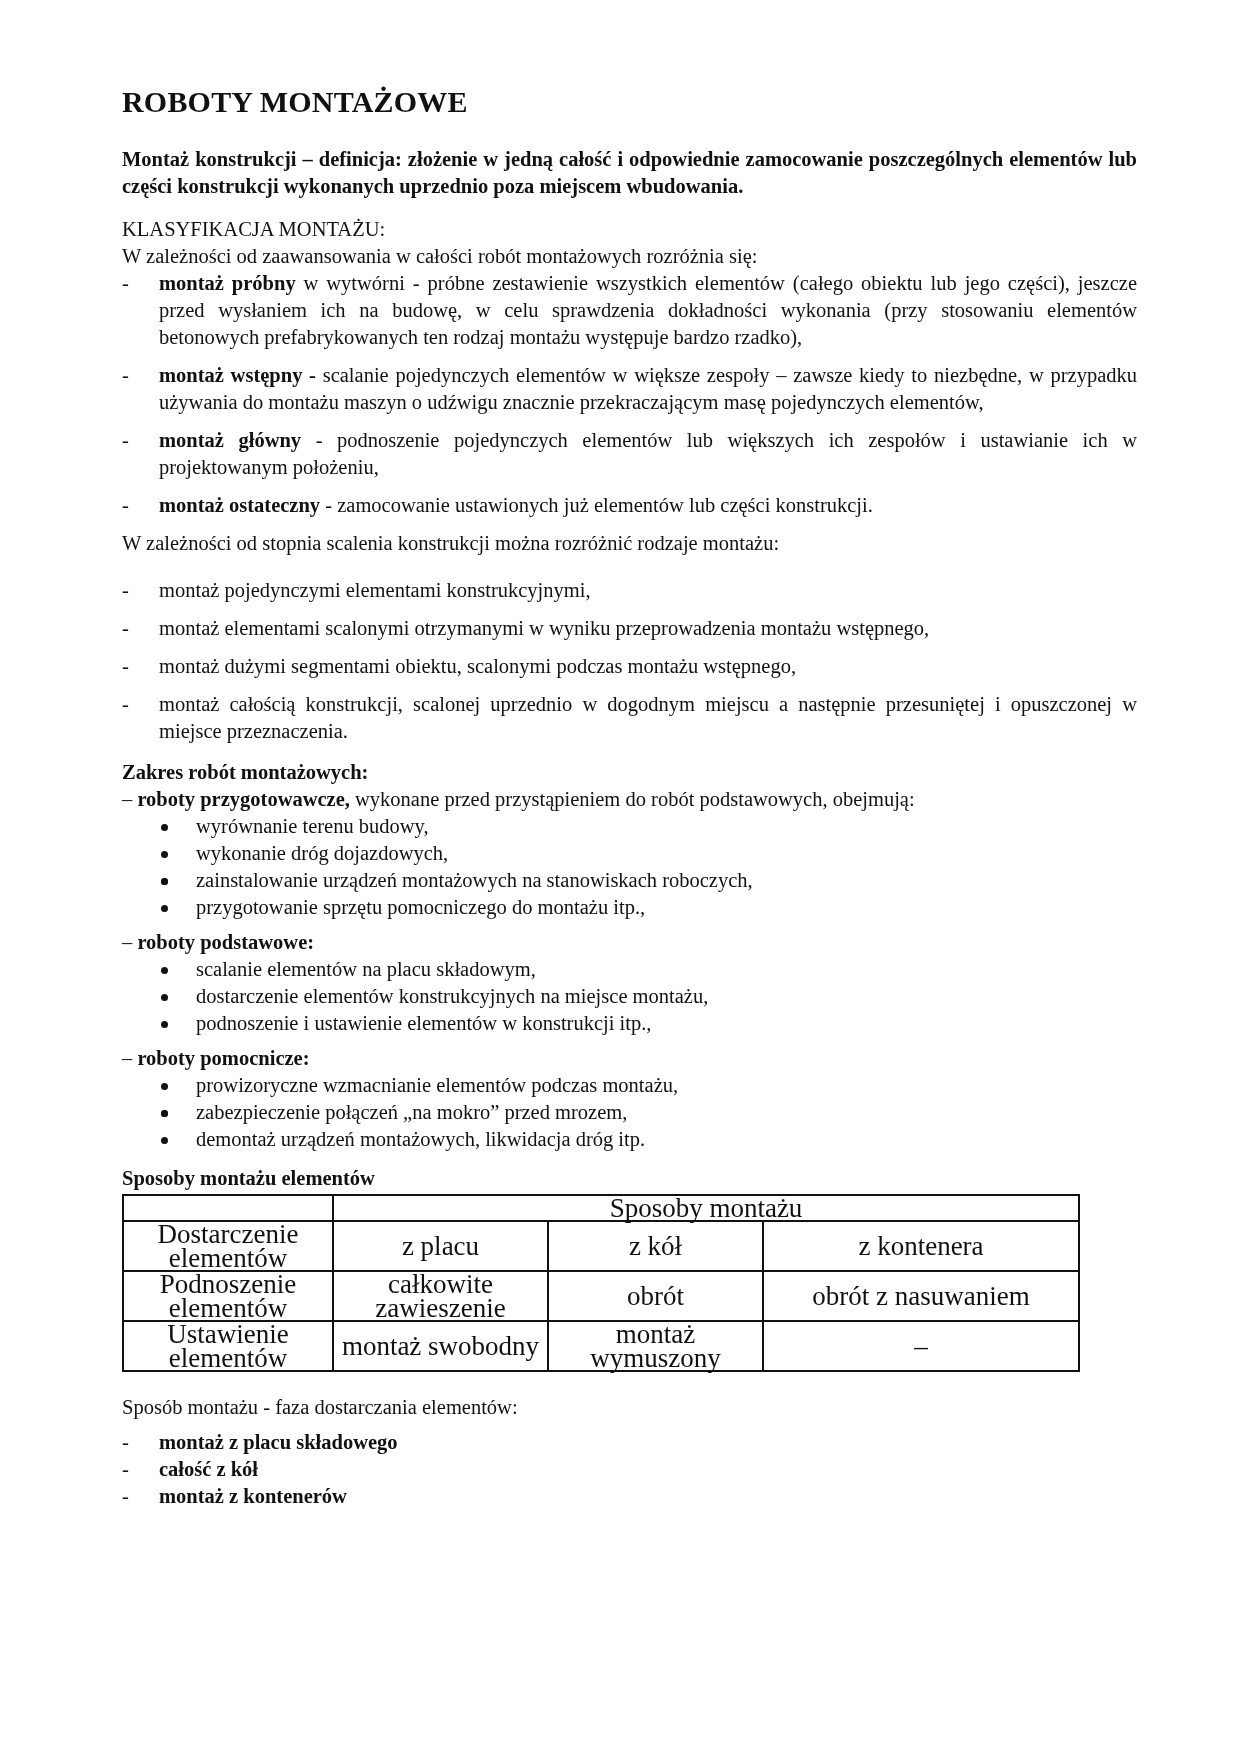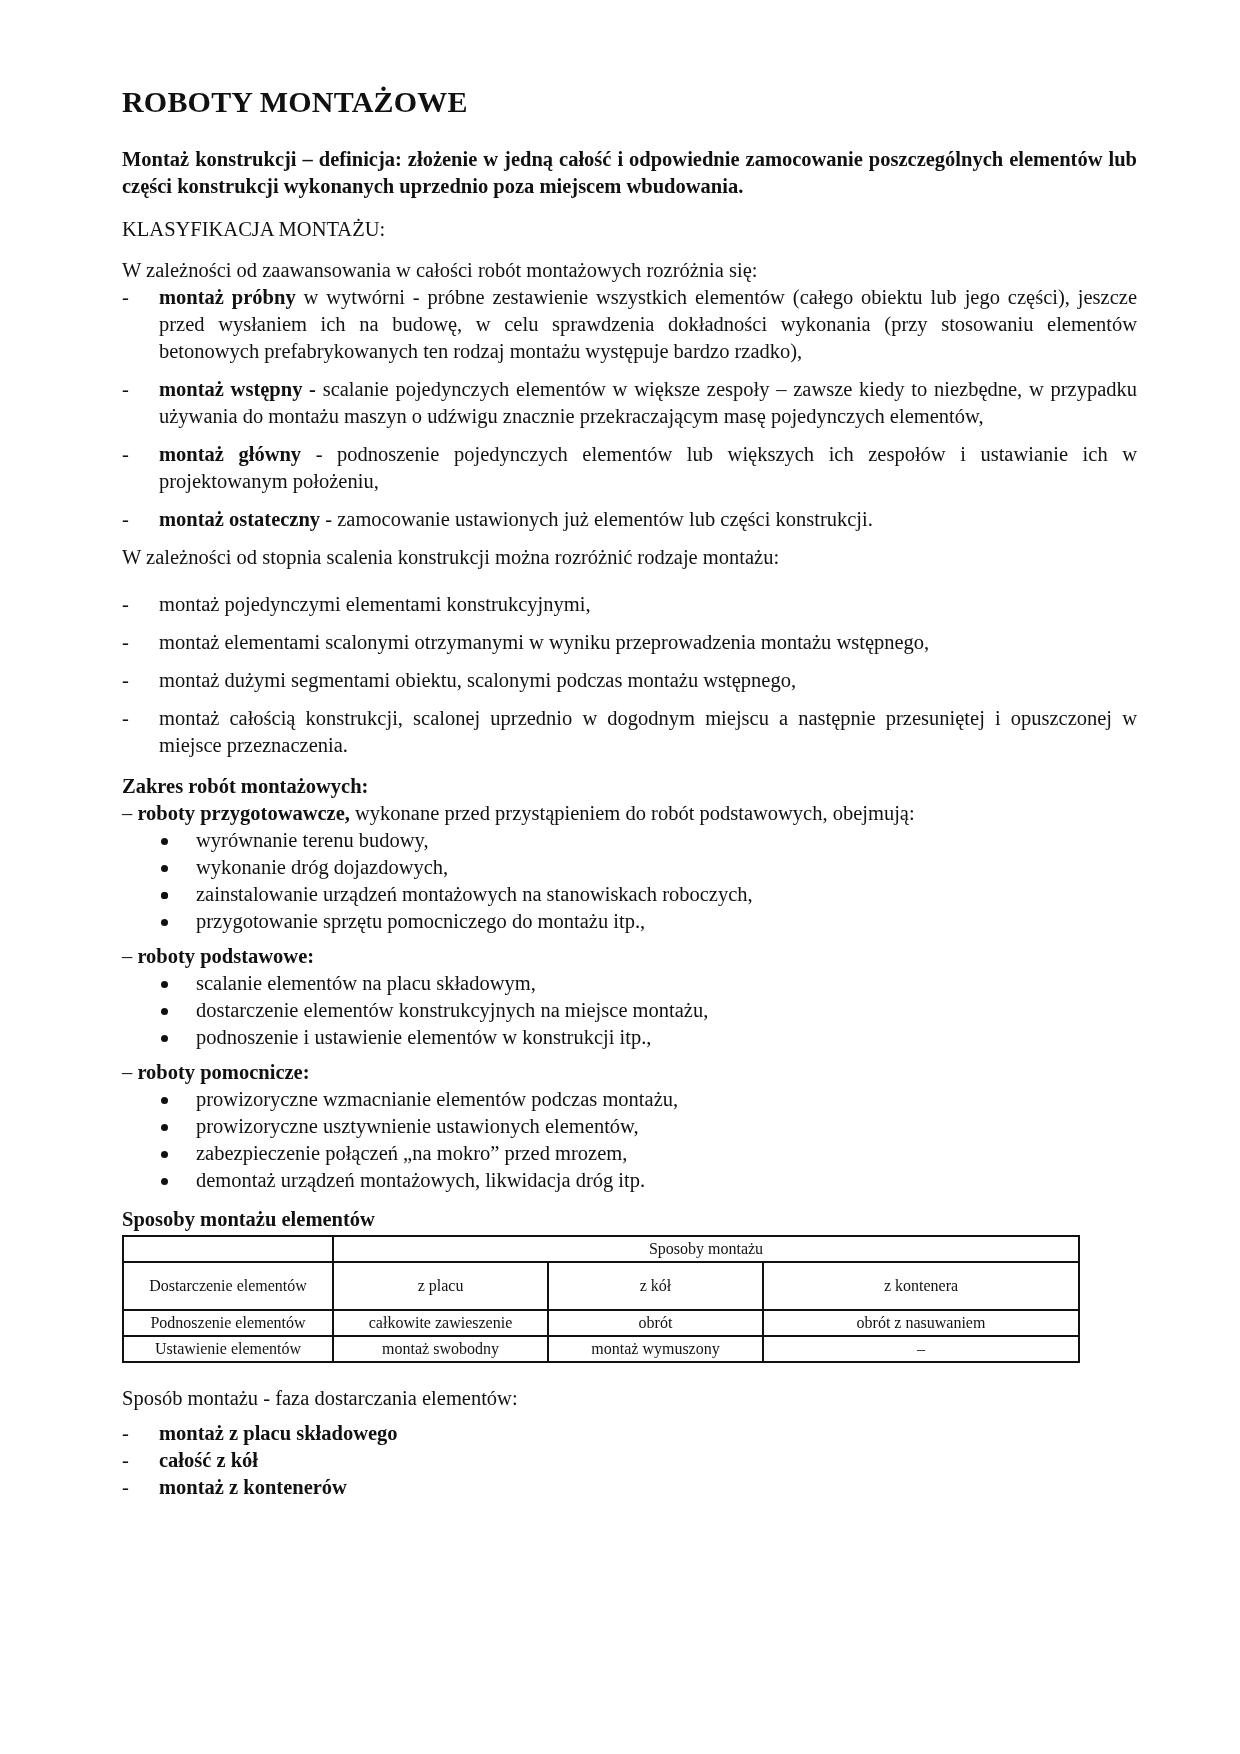--- a/index.html
+++ b/index.html
@@ -2,31 +2,31 @@
 <html><head>
   <meta charset="utf-8">
   <style>
     html, body { margin: 0; padding: 0; background: #ffffff; }
     body { width: 1240px; height: 1754px; position: relative; overflow: hidden;
            font-family: "Liberation Serif", serif; color: #111; }
     .page { position: absolute; left: 122px; top: 84px; width: 1015px; font-size: 20.5px; line-height: 27px; }
     h1 { font-size: 30px; font-weight: bold; margin: 0 0 26px 0; line-height: 36px; letter-spacing: 0.2px; }
     .def { font-weight: bold; margin: 4px 0 16px 0; text-align: justify; }
     p { margin: 0; }
-    .sec { margin-top: 14px; }
+    .sec { }
     .dash-list { list-style: none; margin: 0; padding: 0; }
     .dash-list li { position: relative; padding-left: 37px; text-align: justify; }
     .dash-list li .dash { position: absolute; left: 0; top: 0; }
     .dash-list.spaced li { margin-bottom: 11px; }
     .dash-list.spaced2 li { margin-bottom: 11px; }
     .b { font-weight: bold; }
     .bullets { list-style: none; margin: 0; padding: 0 0 0 37px; }
     .bullets li { position: relative; padding-left: 37px; }
     .bullets li .dot { position: absolute; left: 2px; top: 11px; width: 7px; height: 7px; border-radius: 50%; background: #111; }
-    table { border-collapse: collapse; width: 958px; margin-top: 2px; font-size: 16px; }
+    table { border-collapse: collapse; width: 958px; margin-top: 2px; font-size: 27px; }
     td { border: 2px solid #111; padding: 0 4px; line-height: 24px; text-align: center; }
     td.left { text-align: center; }
   </style>
 </head>
 <body>
 
 <div class="page">
   <h1>ROBOTY MONTAŻOWE</h1>
   <p class="def">Montaż konstrukcji – definicja: złożenie w jedną całość i odpowiednie zamocowanie poszczególnych elementów lub części konstrukcji wykonanych uprzednio poza miejscem wbudowania.</p>
   <p>KLASYFIKACJA MONTAŻU:</p>
@@ -61,21 +61,21 @@
   <p style="margin-top:8px"><span>–</span> <span class="b">roboty podstawowe:</span></p>
   <ul class="bullets">
     <li><span class="dot"></span><span>scalanie elementów na placu składowym,</span></li>
     <li><span class="dot"></span><span>dostarczenie elementów konstrukcyjnych na miejsce montażu,</span></li>
     <li><span class="dot"></span><span>podnoszenie i ustawienie elementów w konstrukcji itp.,</span></li>
   </ul>
 
   <p style="margin-top:8px"><span>–</span> <span class="b">roboty pomocnicze:</span></p>
   <ul class="bullets">
     <li><span class="dot"></span><span>prowizoryczne wzmacnianie elementów podczas montażu,</span></li>
-    <li><span class="dot"></span><span>prowizoryczne usztywnienie ustawionych elementów,</span></li>
+    <li><span class="dot"></span></li>
     <li><span class="dot"></span><span>zabezpieczenie połączeń „na mokro” przed mrozem,</span></li>
     <li><span class="dot"></span><span>demontaż urządzeń montażowych, likwidacja dróg itp.</span></li>
   </ul>
 
   <p class="b" style="margin-top:12px">Sposoby montażu elementów</p>
   <table>
     <tbody>
         <tr>
       <td style="width:200px"></td>
       <td colspan="3">Sposoby montażu</td>

